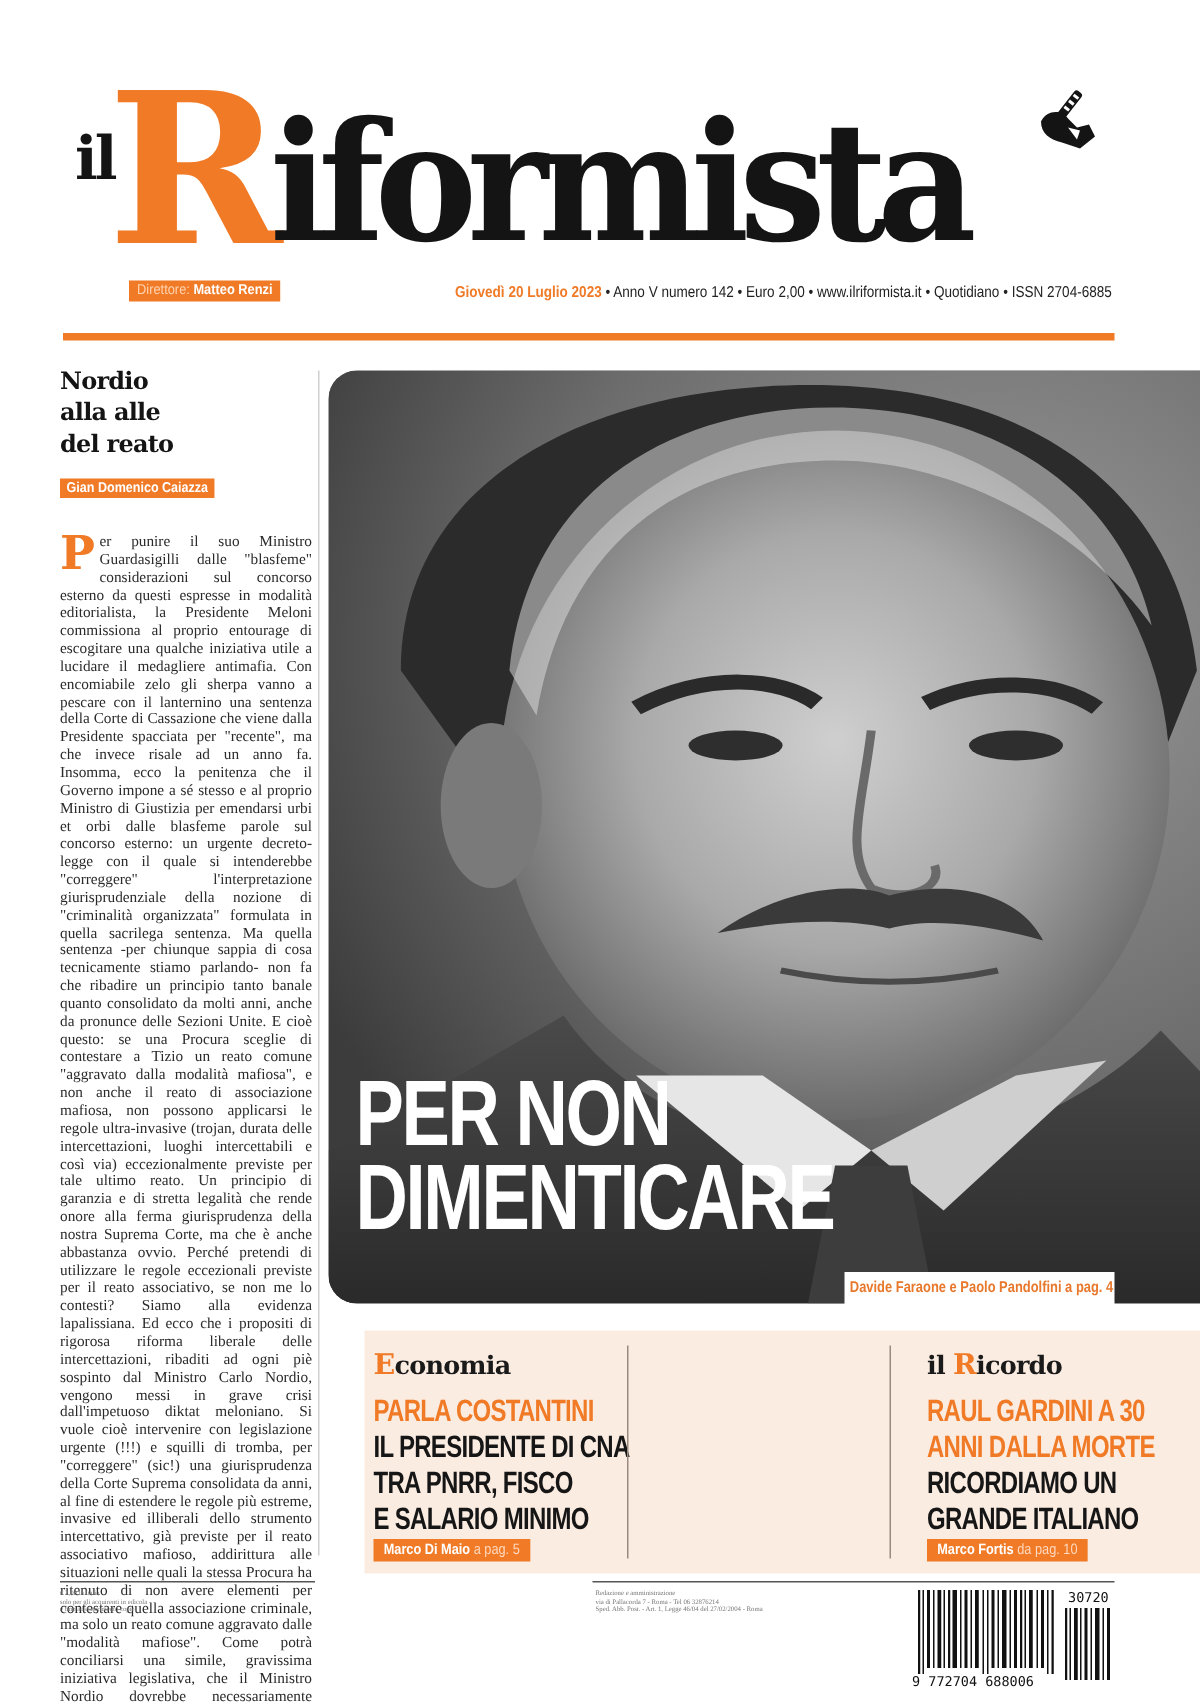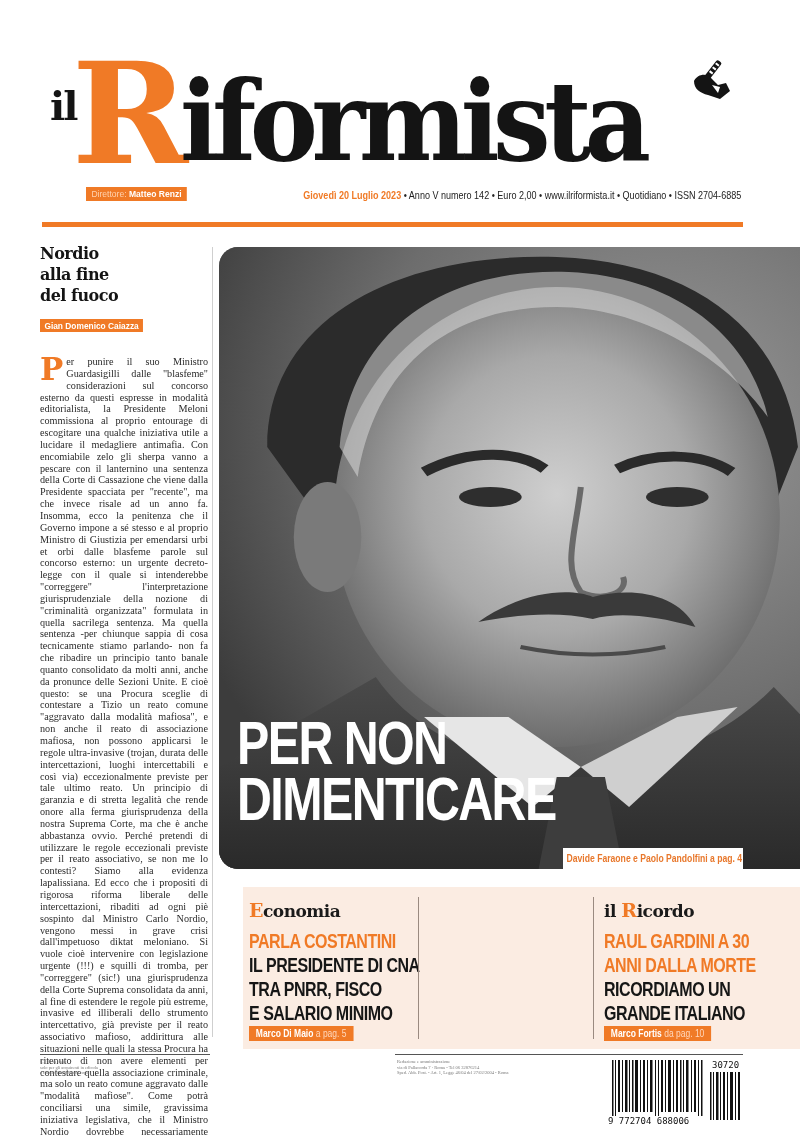--- a/index.html
+++ b/index.html
@@ -82,22 +82,22 @@
   <div class="dateline">
     <span class="date">Giovedì 20 Luglio 2023</span><span> • Anno V numero 142 • Euro 2,00 • www.ilriformista.it • Quotidiano • ISSN 2704-6885</span>
   </div>
 
   <div class="orange-rule"></div>
 </header>
 
 <article class="editorial">
   <h1 class="ed-title">
     <div>Nordio</div>
-    <div>alla fine</div>
-    <div>del fuoco</div>
+    <div>alla alle</div>
+    <div>del reato</div>
   </h1>
   <span class="ed-author">Gian Domenico Caiazza</span>
   <div class="ed-body">
     <span class="dropcap">P</span><span>er punire il suo Ministro Guardasigilli dalle "blasfeme" considerazioni sul concorso esterno da questi espresse in modalità editorialista, la Presidente Meloni commissiona al proprio entourage di escogitare una qualche iniziativa utile a lucidare il medagliere antimafia. Con encomiabile zelo gli sherpa vanno a pescare con il lanternino una sentenza della Corte di Cassazione che viene dalla Presidente spacciata per "recente", ma che invece risale ad un anno fa. Insomma, ecco la penitenza che il Governo impone a sé stesso e al proprio Ministro di Giustizia per emendarsi urbi et orbi dalle blasfeme parole sul concorso esterno: un urgente decreto-legge con il quale si intenderebbe "correggere" l'interpretazione giurisprudenziale della nozione di "criminalità organizzata" formulata in quella sacrilega sentenza. Ma quella sentenza -per chiunque sappia di cosa tecnicamente stiamo parlando- non fa che ribadire un principio tanto banale quanto consolidato da molti anni, anche da pronunce delle Sezioni Unite. E cioè questo: se una Procura sceglie di contestare a Tizio un reato comune "aggravato dalla modalità mafiosa", e non anche il reato di associazione mafiosa, non possono applicarsi le regole ultra-invasive (trojan, durata delle intercettazioni, luoghi intercettabili e così via) eccezionalmente previste per tale ultimo reato. Un principio di garanzia e di stretta legalità che rende onore alla ferma giurisprudenza della nostra Suprema Corte, ma che è anche abbastanza ovvio. Perché pretendi di utilizzare le regole eccezionali previste per il reato associativo, se non me lo contesti? Siamo alla evidenza lapalissiana. Ed ecco che i propositi di rigorosa riforma liberale delle intercettazioni, ribaditi ad ogni piè sospinto dal Ministro Carlo Nordio, vengono messi in grave crisi dall'impetuoso diktat meloniano. Si vuole cioè intervenire con legislazione urgente (!!!) e squilli di tromba, per "correggere" (sic!) una giurisprudenza della Corte Suprema consolidata da anni, al fine di estendere le regole più estreme, invasive ed illiberali dello strumento intercettativo, già previste per il reato associativo mafioso, addirittura alle situazioni nelle quali la stessa Procura ha ritenuto di non avere elementi per contestare quella associazione criminale, ma solo un reato comune aggravato dalle "modalità mafiose". Come potrà conciliarsi una simile, gravissima iniziativa legislativa, che il Ministro Nordio dovrebbe necessariamente sottoscrivere, con i propositi di riforma liberale della giustizia penale, ribaditi con forza dal Ministro proprio in materia di intercettazioni telefoniche? Questa è davvero la prova del fuoco per le dichiarate ambizioni di una nuova politica della giustizia penale, che ci farà comprendere se quei propositi di riforma liberale annunciati con passione e sincera convinzione da Carlo Nordio siano un programma politico effettivamente condiviso dal Governo, o invece l'ennesima stagione di riforme solo annunciate.</span>
   </div>
 </article>
 <div class="col-sep-left"></div>
 
 <figure class="hero">
   <svg viewBox="0 0 524 622" preserveAspectRatio="none">
@@ -165,21 +165,21 @@
       <span class="dark">E SALARIO MINIMO</span>
     </div>
     <div class="sec-tag">
       <span class="n">Marco Di Maio</span><span class="p"> a pag. 5</span>
     </div>
   </div>
   <div class="sec-sep" style="left:175px;"></div>
 
   <div class="sec-sep" style="left:350px;"></div>
 
-  <div class="sec" style="left:355px; width:169px;">
+  <div class="sec" style="left:369px; width:169px;">
     <div class="sec-title">
       <span>il </span><span class="cap">R</span><span>icordo</span>
     </div>
     <div class="sec-head">
       <span class="orange">RAUL GARDINI A 30</span>
       <span class="orange">ANNI DALLA MORTE</span>
       <span class="dark">RICORDIAMO UN</span>
       <span class="dark">GRANDE ITALIANO</span>
     </div>
     <div class="sec-tag">

